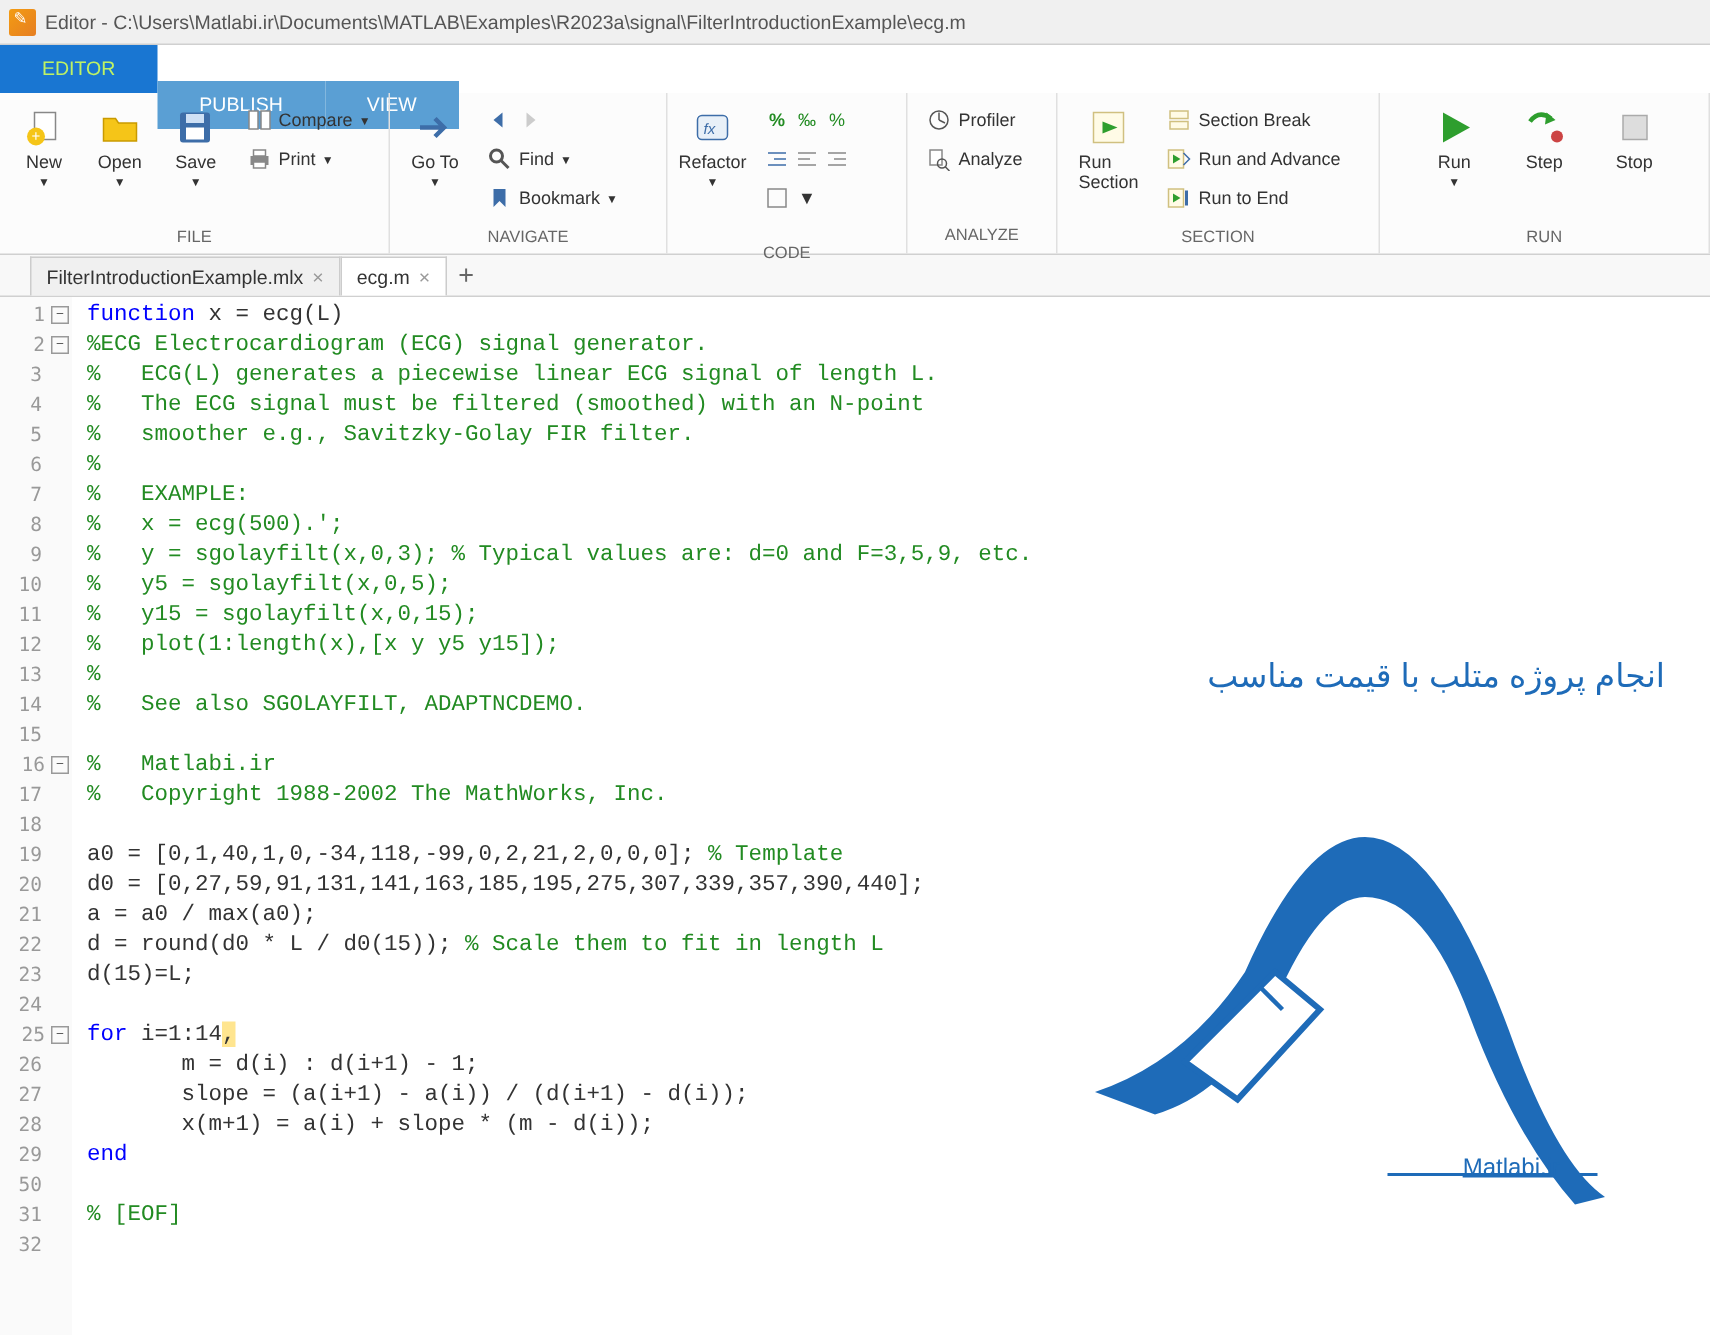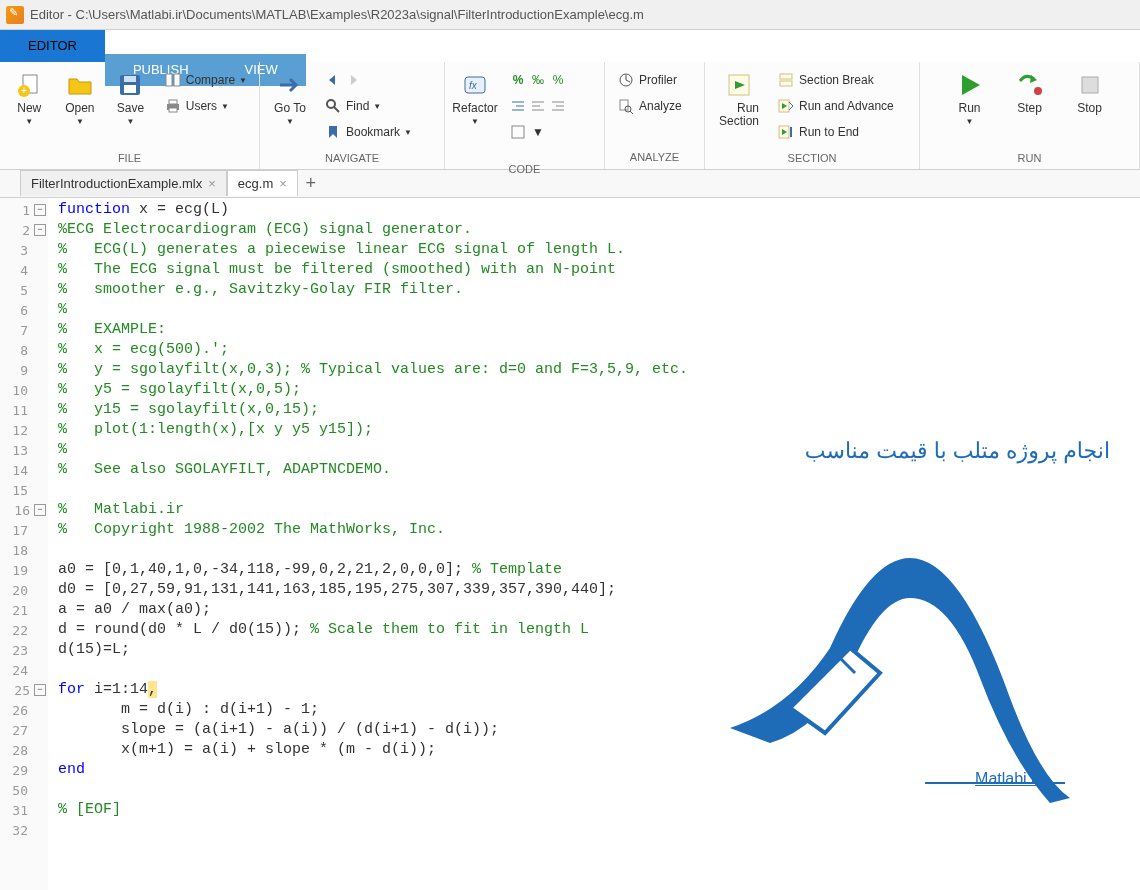--- a/index.html
+++ b/index.html
@@ -7,41 +7,41 @@
     
     
     .title-bar { height: 30px; background: #f0f0f0; border-bottom: 1px solid #d0d0d0; display: flex; align-items: center; padding: 0 6px; gap: 6px; }
     .title-bar .app-icon { width: 18px; height: 18px; background: linear-gradient(135deg, #f39c12, #e67e22); border-radius: 2px; position: relative; }
     .title-bar .app-icon::after { content: "✎"; position: absolute; color: #fff; font-size: 11px; left: 3px; top: 0; }
     .title-bar .title-text { color: #555; font-size: 13px; }
     
     
     .ribbon-tabs { height: 32px; background: #fff; display: flex; }
     .ribbon-tab { padding: 0 28px; height: 32px; line-height: 32px; cursor: pointer; font-size: 13px; }
-    .ribbon-tab.active { background: #1976d2; color: #000000; }
+    .ribbon-tab.active { background: #1976d2; color: #bef264; }
     .ribbon-tab.inactive { background: #5a9fd4; color: #fff; margin-top: 24px; }
     
     
     .toolstrip { height: 108px; background: #fcfcfc; border-bottom: 1px solid #d0d0d0; display: flex; }
     .tool-group { display: flex; flex-direction: column; border-right: 1px solid #e0e0e0; }
     .tool-group-body { flex: 1; display: flex; align-items: flex-start; padding: 4px 6px; gap: 4px; }
     .tool-group-label { height: 18px; text-align: center; font-size: 11px; color: #666; }
     
     .big-btn { display: flex; flex-direction: column; align-items: center; justify-content: flex-start; width: 48px; height: 82px; padding-top: 4px; cursor: pointer; border-radius: 3px; gap: 2px; }
     .big-btn .icn { width: 30px; height: 30px; display: flex; align-items: center; justify-content: center; }
-    .big-btn .lbl { font-size: 12px; text-align: right; line-height: 13px; }
+    .big-btn .lbl { font-size: 12px; text-align: left; line-height: 13px; }
     
     .small-col { display: flex; flex-direction: column; gap: 2px; padding: 2px; }
     .small-btn { display: flex; align-items: center; height: 24px; padding: 0 4px; cursor: pointer; gap: 4px; border-radius: 2px; white-space: nowrap; font-size: 12px; }
     .small-btn .icn { width: 18px; height: 18px; display: flex; align-items: center; justify-content: center; }
     
     svg { display: block; }
     
     
-    .file-tabs { height: 28px; background: #f8f8f8; border-bottom: 1px solid #d0d0d0; display: flex; align-items: flex-start; padding-left: 20px; }
+    .file-tabs { height: 28px; background: #f8f8f8; border-bottom: 1px solid #d0d0d0; display: flex; align-items: center; padding-left: 20px; }
     .file-tab { height: 26px; display: flex; align-items: center; padding: 0 10px; gap: 6px; font-size: 13px; background: #f0f0f0; border: 1px solid #ccc; border-bottom: none; cursor: pointer; }
     .file-tab.active { background: #fff; }
     .file-tab .close-x { color: #999; font-size: 13px; cursor: pointer; }
     .file-tab-add { width: 26px; height: 26px; display: flex; align-items: center; justify-content: center; color: #666; font-size: 18px; cursor: pointer; }
     
     
     .editor-area { display: flex; height: calc(890px - 30px - 32px - 108px - 28px); background: #fff; position: relative; }
     .gutter { width: 48px; background: #fafafa; text-align: right; padding-top: 2px; }
     .code-line-row { display: flex; align-items: center; height: 20px; justify-content: flex-end; padding-right: 2px; }
     .linenum { color: #999; font-size: 13px; font-family: Consolas, monospace; width: 28px; text-align: right; }
@@ -122,21 +122,21 @@
           <span class="chev">▼</span>
         </div>
         <div class="small-btn">
           <span class="icn">
               <svg width="16" height="16">
                 <rect x="2" y="6" width="12" height="6" fill="#888"></rect>
                 <rect x="4" y="2" width="8" height="4" fill="#fff" stroke="#888"></rect>
                 <rect x="4" y="10" width="8" height="4" fill="#fff" stroke="#888"></rect>
               </svg>
             </span>
-          <span>Users</span>
+          <span>Print</span>
           <span class="chev">▼</span>
         </div>
       </div>
     </div>
     <div class="tool-group-label">FILE</div>
   </div>
 
   <div class="tool-group" style="width: 185px;">
     <div class="tool-group-body">
       <div class="big-btn">

